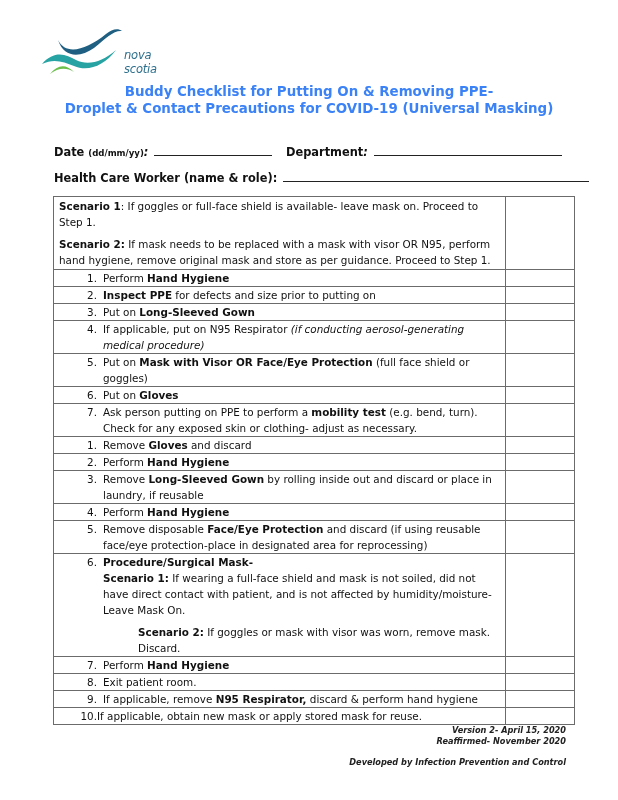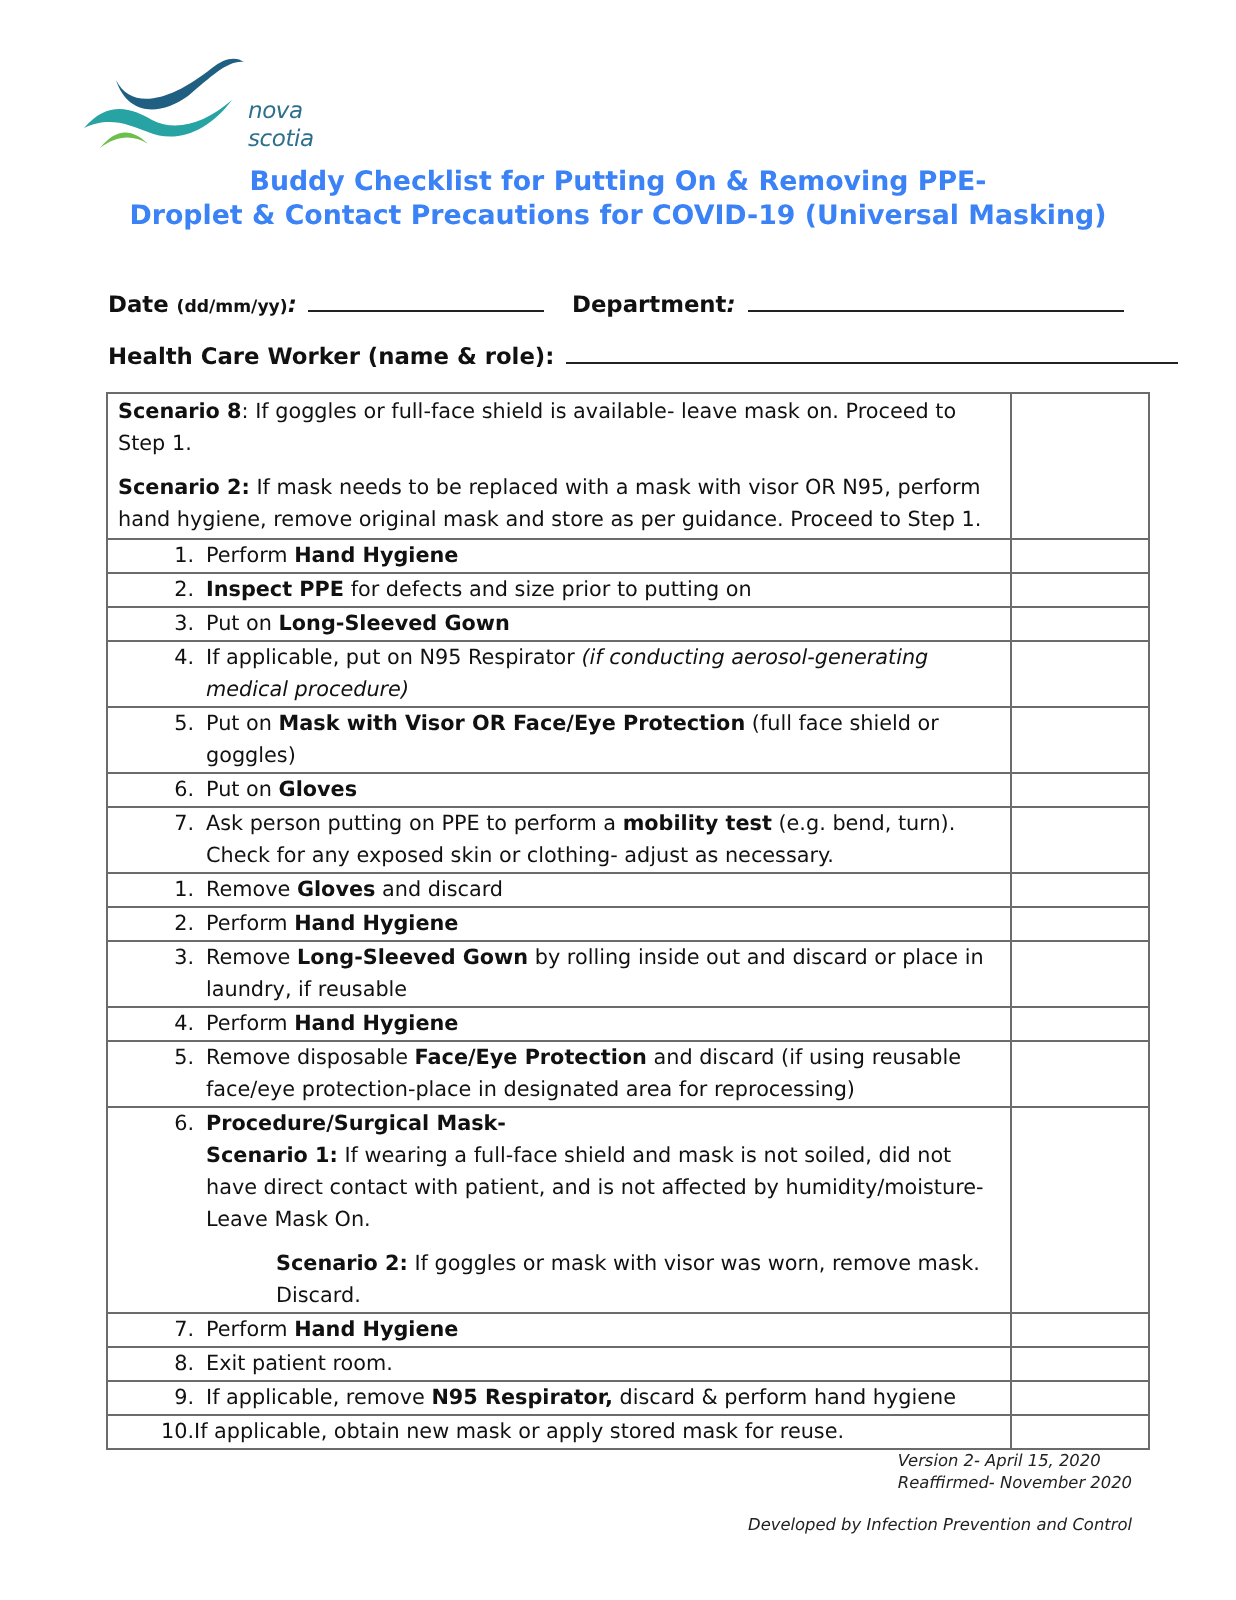--- a/index.html
+++ b/index.html
@@ -39,21 +39,21 @@
     .scen { padding-top: 1px !important; padding-bottom: 1px !important; }
 
     .step { display: flex; }
     .step .num { width: 38px; text-align: right; padding-right: 6px; flex: none; }
     .step .txt { flex: 1; }
     .step.ten .num { width: 38px; padding-right: 0; }
     b { font-weight: bold; }
     i { font-style: italic; }
     .sub-p { margin-top: 6px; margin-left: 35px; }
 
-    .footer { position: absolute; right: 52px; font-style: italic; font-size: 8.2px; text-align: left; color: #222; line-height: 10.5px; }
+    .footer { position: absolute; right: 52px; font-style: italic; font-size: 8.2px; text-align: right; color: #222; line-height: 10.5px; font-weight: bold; }
     #ver { top: 725px; }
     #dev { top: 757px; }
   </style>
 </head>
 <body>
 
 <div class="logo">
   <svg width="90" height="60" viewBox="0 0 90 60">
     <path d="M22 20 C 30 36, 50 30, 70 14 C 76 9, 82 8, 86 11 C 78 10, 70 18, 58 28 C 44 38, 28 38, 22 20 Z" fill="#1f5f82"></path>
     <path d="M6 44 C 18 30, 30 34, 40 40 C 52 46, 66 42, 80 30 C 68 46, 52 52, 38 46 C 28 42, 18 38, 6 44 Z" fill="#27a3a3"></path>
@@ -77,21 +77,21 @@
 <div class="field-line" id="hcw-row">
   <span>Health Care Worker (name &amp; role):</span>
   <span class="blank" style="width:306px"></span>
 </div>
 
 <table class="ck">
   <tbody id="tbody">
 
     <tr>
       <td class="scen">
-        <p><b>Scenario 8</b><span>: If goggles or full-face shield is available- leave mask on. Proceed to Step 1.</span></p>
+        <p><b>Scenario 1</b><span>: If goggles or full-face shield is available- leave mask on. Proceed to Step 1.</span></p>
         <p><b>Scenario 2:</b><span> If mask needs to be replaced with a mask with visor OR N95, perform hand hygiene, remove original mask and store as per guidance. Proceed to Step 1.</span></p>
       </td>
       <td class="init"></td>
     </tr>
   <tr>
         <td>
           <div class="step">
             <span class="num">1.</span>
             <span class="txt"><span>Perform </span><b>Hand Hygiene</b><span></span><i></i></span>
           </div>

